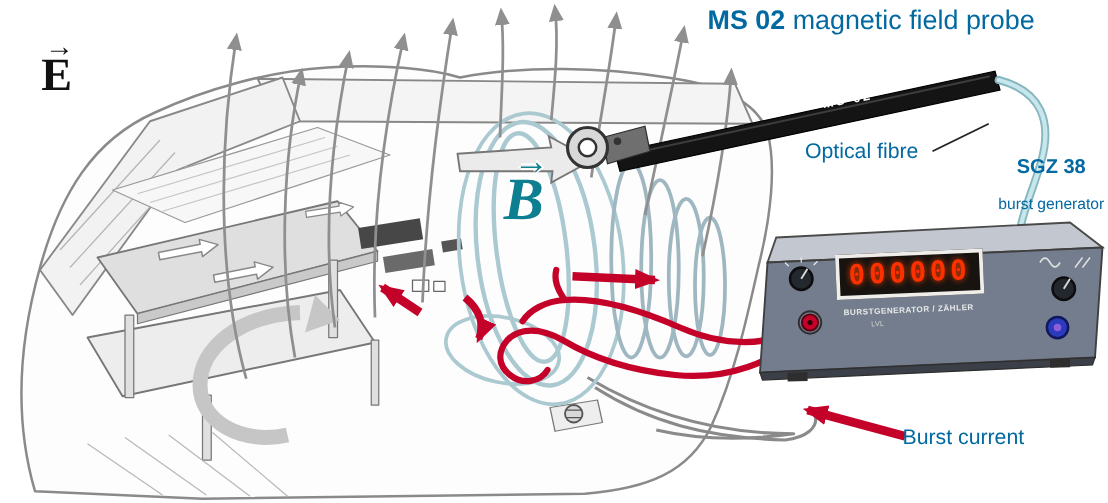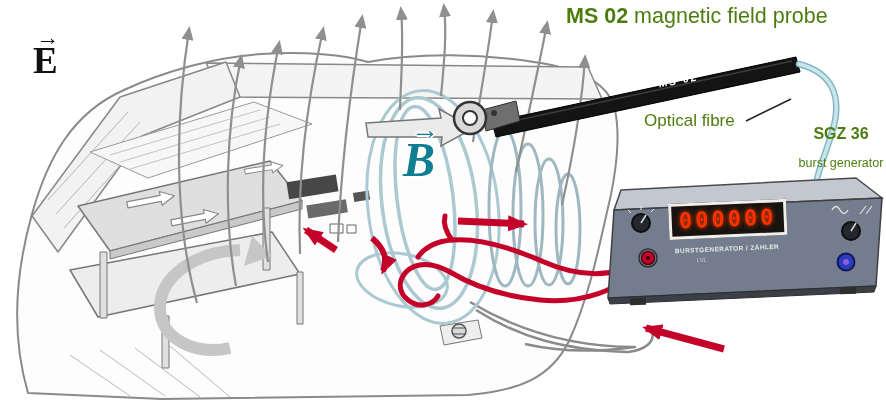--- a/index.html
+++ b/index.html
@@ -1,20 +1,20 @@
 <!DOCTYPE html>
 <html><head>
 <meta charset="utf-8">
 <style>
   *{margin:0;padding:0;box-sizing:border-box;}
   body{background:#ffffff;}
   .canvas{position:relative;width:886px;height:402px;background:#fff;overflow:hidden;
           font-family:"Liberation Sans",sans-serif;}
   .scene{position:absolute;left:0;top:0;}
-  .lbl{position:absolute;white-space:nowrap;color:#4d7c0f;}
+  .lbl{position:absolute;white-space:nowrap;color:#0369a1;}
   .heading{left:566px;top:4px;font-size:21.5px;}
   .heading .b{font-weight:bold;}
   .optical{left:644px;top:111px;font-size:17px;}
   .sgz{left:798px;top:125px;width:86px;text-align:center;}
   .sgz .name{display:block;font-weight:bold;font-size:16px;}
   .sgz .sub{display:block;font-size:12.5px;margin-top:13px;}
   .burst{left:722px;top:340px;font-size:17px;}
   .vec{position:absolute;font-family:"Liberation Serif",serif;line-height:1;}
   .vec .arr{position:absolute;left:3px;top:-16px;font-size:23px;font-weight:bold;}
   .vec .ltr{font-size:37px;font-weight:bold;}
@@ -208,24 +208,25 @@
 
 <div class="lbl heading">
   <span class="b">MS 02</span><span> magnetic field probe</span>
 </div>
 
 <div class="lbl probe-mark">MS 02</div>
 
 <div class="lbl optical">Optical fibre</div>
 
 <div class="lbl sgz">
-  <span class="name">SGZ 36</span>
+  <span class="name">SGZ 38</span>
   <span class="sub">burst generator</span>
 </div>
 
 <div class="lbl display">000000</div>
 
 <div class="lbl panel-label">BURSTGENERATOR / ZÄHLER</div>
 
 <div class="lbl lvl">LVL</div>
 
+<div class="lbl burst">Burst current</div>
 
 </div>
 
 </body></html>

